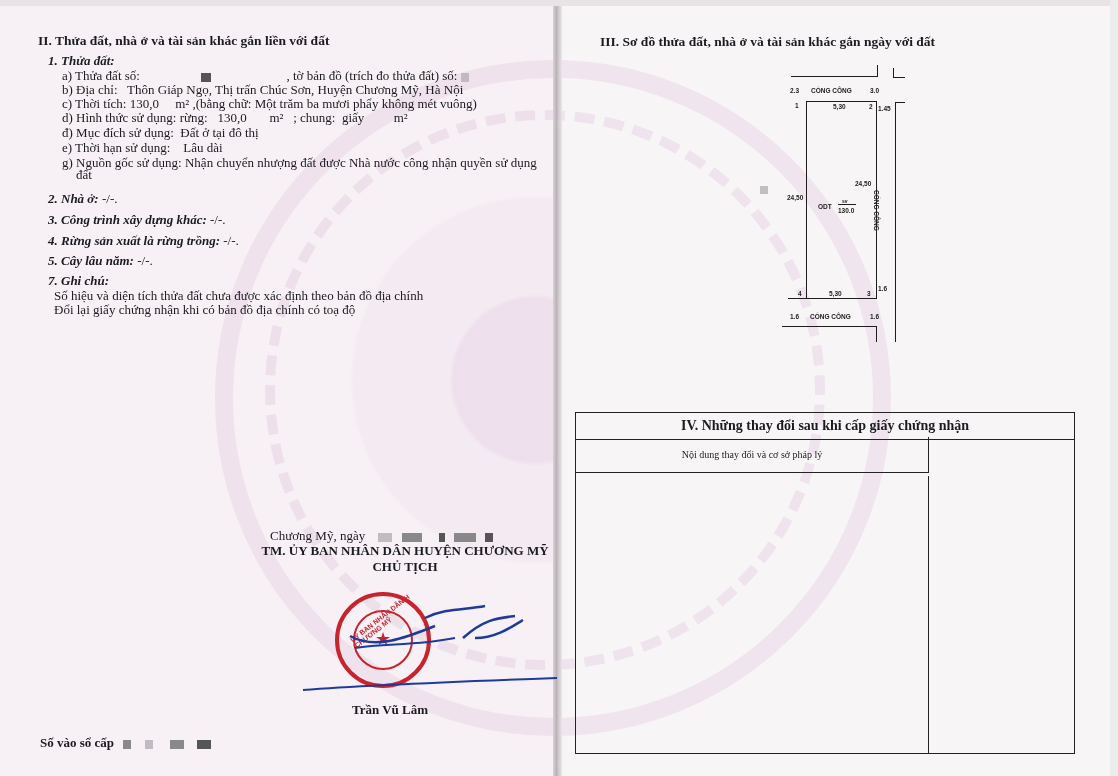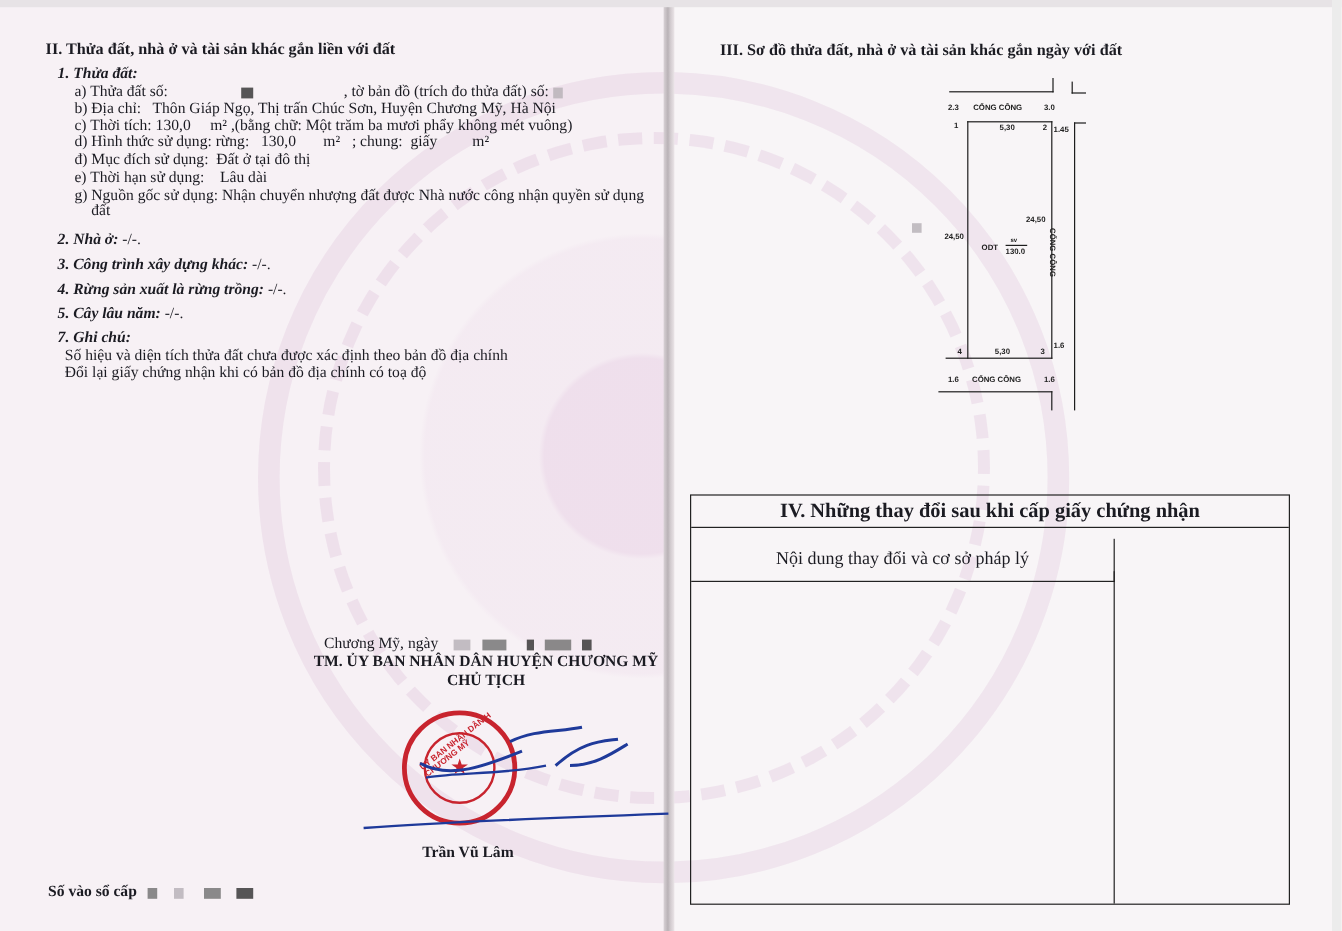--- a/index.html
+++ b/index.html
@@ -24,23 +24,23 @@
   .redact.l { background:#b9b3b8; }
   .redact.m { background:#777; }
 
   
   .dg { position:absolute; font-family:"Liberation Sans", sans-serif; font-size:6.5px; font-weight:bold; color:#222; }
   .ln { position:absolute; background:#1d1d1d; }
 
   
   .tbl { position:absolute; left:575px; top:412px; width:498px; height:340px; border:1.5px solid #222; }
   .tbl .hdr { position:absolute; left:0; top:0; width:100%; height:26px; border-bottom:1px solid #222;
-              text-align:center; font-weight:bold; font-size:17px; line-height:26px; }
-  .tbl .col1 { position:absolute; left:0; top:36px; width:352px; height:35px; border-bottom:1px solid #222; border-right:1px solid #222;
-               text-align:center; font-size:15px; line-height:35px; }
+              text-align:center; font-weight:bold; font-size:14px; line-height:26px; }
+  .tbl .col1 { position:absolute; left:0; top:24px; width:352px; height:35px; border-bottom:1px solid #222; border-right:1px solid #222;
+               text-align:center; font-size:10px; line-height:35px; }
   .tbl .col2 { position:absolute; left:353px; top:27px; width:145px; height:35px; border-bottom:1px solid #222;
                text-align:center; font-size:12.5px; line-height:15px; padding-top:3px; box-sizing:border-box; }
   .tbl .body1 { position:absolute; left:0; top:63px; width:352px; bottom:0; border-right:1px solid #222; }
   .tbl .body2 { position:absolute; left:353px; top:63px; right:0; bottom:0; }
 
   
   .center { position:absolute; text-align:center; white-space:nowrap; }
   .seal { position:absolute; left:335px; top:592px; width:96px; height:96px; border-radius:50%;
           border:4px solid #c8242e; box-sizing:border-box; }
   .seal-inner { position:absolute; left:14px; top:14px; width:60px; height:60px; border-radius:50%;

